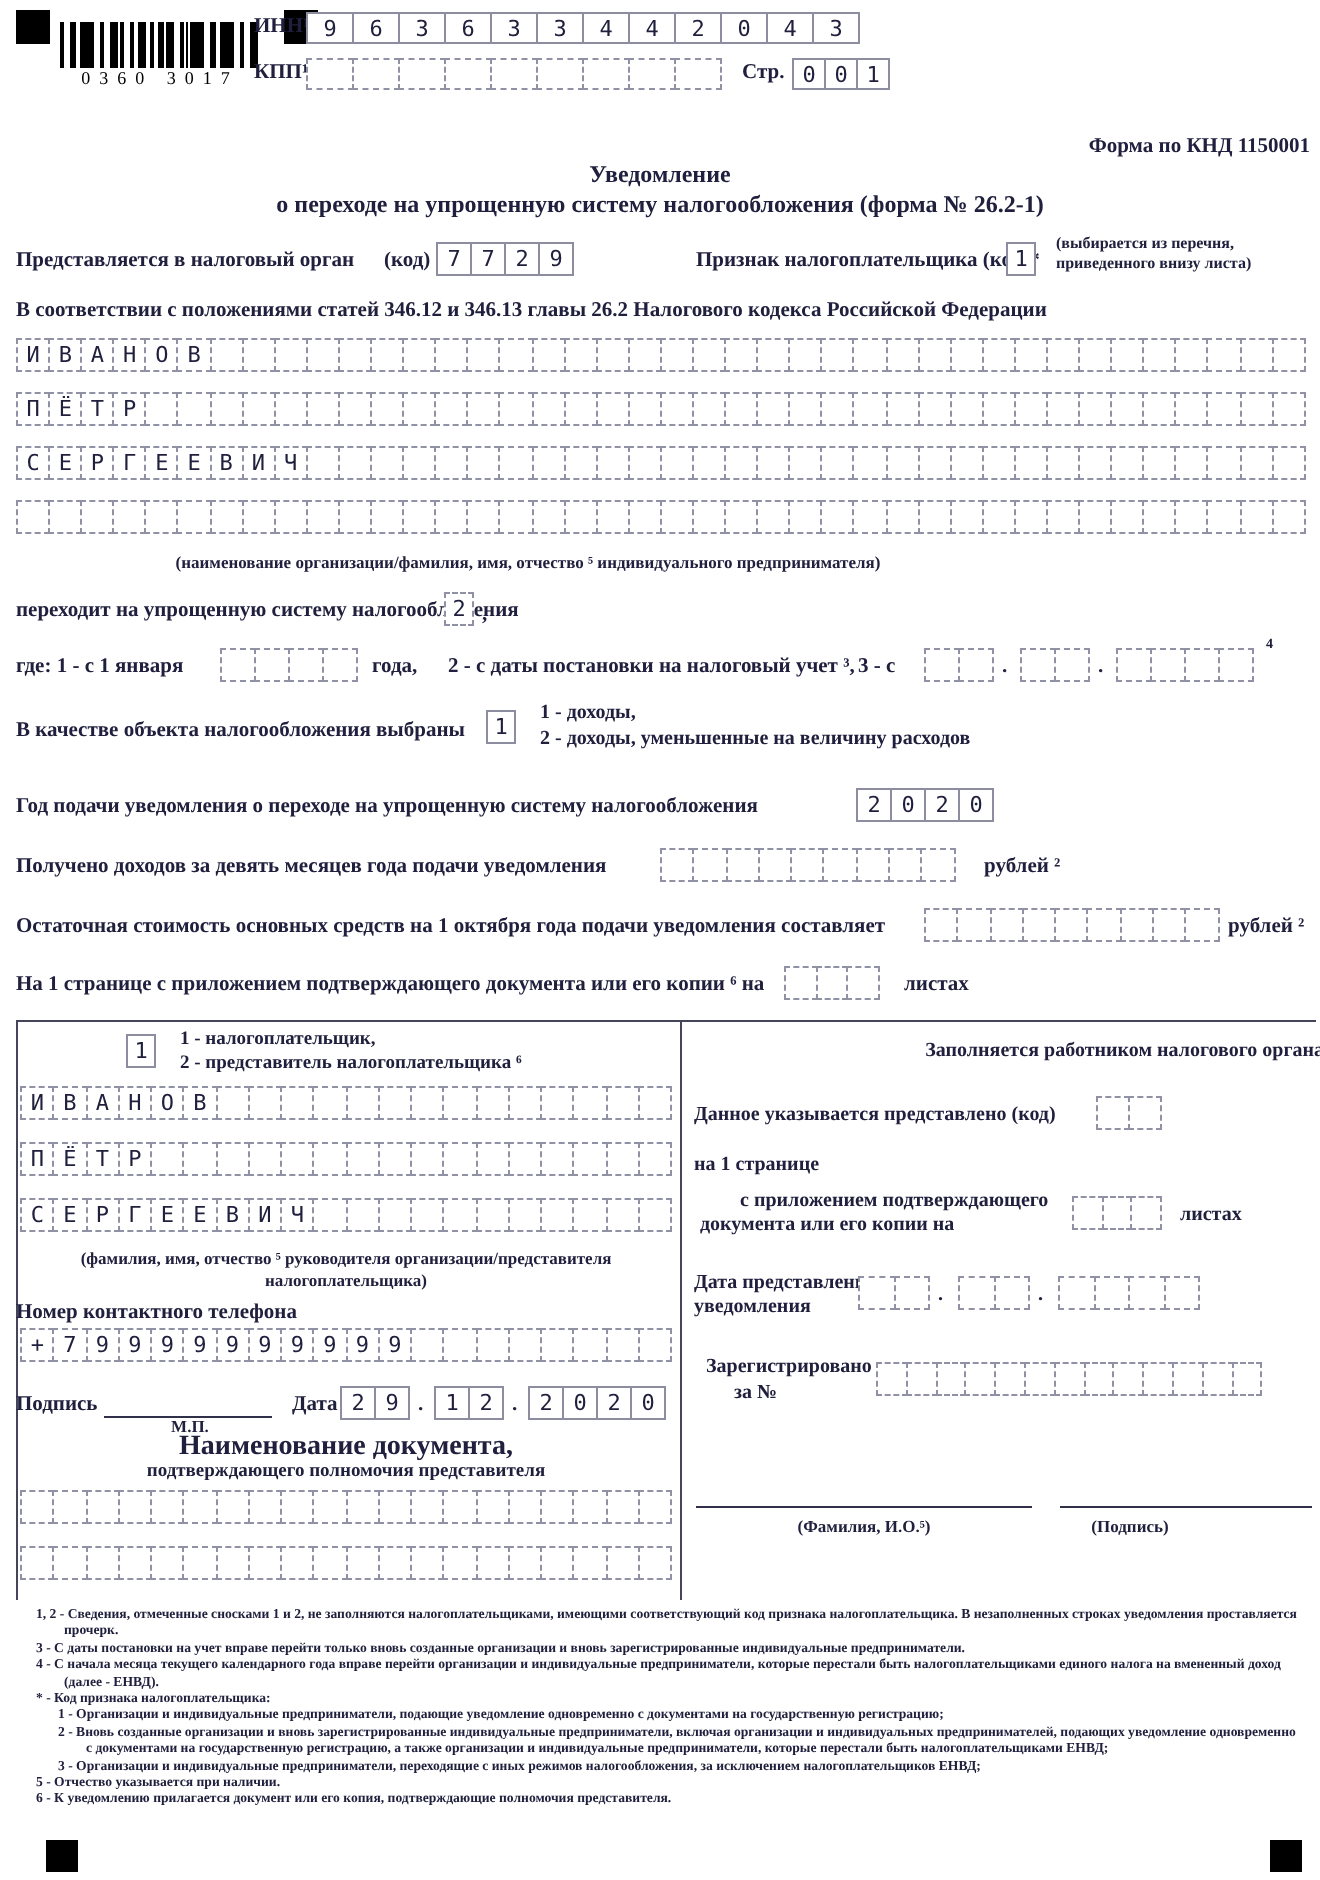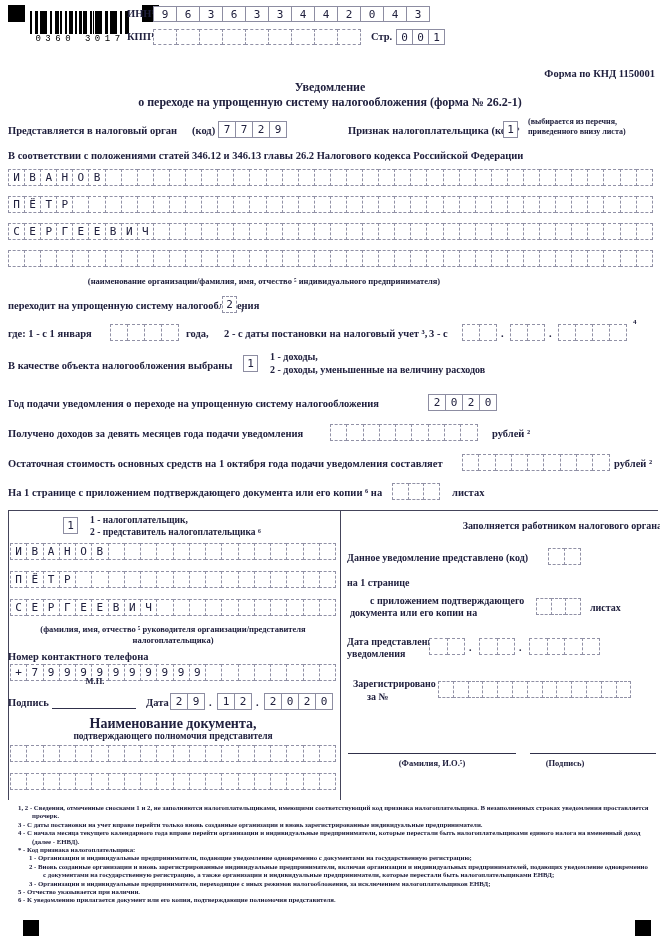--- a/index.html
+++ b/index.html
@@ -39,21 +39,21 @@
   .cg-rdate .cell{width:18.5px}
   .cg-reg .cell{width:15.8px}
   .barcode-bars {
     width:100px; height:23px;
     background:
       repeating-linear-gradient(90deg,#000 0 2px,transparent 2px 5px),
       repeating-linear-gradient(90deg,#000 0 1px,transparent 1px 7px),
       repeating-linear-gradient(90deg,transparent 0 11px,#000 11px 14px);
   }
   .barcode-digits {
-    font-family:Liberation Mono, monospace;
+    font-family:Liberation Serif, serif;
     font-size:9px; letter-spacing:4.5px; text-align:center; color:#000;
     margin-top:0px; white-space:nowrap;
   }
   .hline { border-top:1px solid #44445a; }
   .vline { border-left:1px solid #44445a; }
   .sig-underline { border-bottom:1px solid #30304a; }
   .sup4 { font-size:7px; font-weight:bold; }
   .fn { font-size:6.8px; line-height:8.4px; font-weight:bold;
         padding-left:14px; text-indent:-14px; color:#20203e; }
   .fn.sub { margin-left:11px; }
@@ -495,21 +495,21 @@
     <span class="cell">1</span>
     <span class="cell">2</span>
   </div>
 <div class="abs lbl" style="left:256px;top:697px">.</div>
 <div class="abs cellgrid solid cg-pair" style="left:264px;top:693px">
     <span class="cell">2</span>
     <span class="cell">0</span>
     <span class="cell">2</span>
     <span class="cell">0</span>
   </div>
-<div class="abs cap" style="left:80px;top:676px;width:30px">М.П.</div>
+<div class="abs cap" style="left:80px;top:708px;width:30px">М.П.</div>
 
 <div class="abs cap" style="left:8px;top:716px;width:330px;font-size:14px">Наименование документа,</div>
 <div class="abs cap" style="left:8px;top:731px;width:330px;font-size:9.5px">подтверждающего полномочия представителя</div>
 <div class="abs cellgrid cg-n20" style="left:10px;top:745px">
     <span class="cell"></span>
     <span class="cell"></span>
     <span class="cell"></span>
     <span class="cell"></span>
     <span class="cell"></span>
     <span class="cell"></span>
@@ -546,21 +546,21 @@
     <span class="cell"></span>
     <span class="cell"></span>
     <span class="cell"></span>
     <span class="cell"></span>
     <span class="cell"></span>
     <span class="cell"></span>
   </div>
 
 <div class="abs rlbl" style="left:352px;top:520px;width:310px;text-align:right">Заполняется работником налогового органа</div>
 
-<div class="abs rlbl" style="left:347px;top:552px">Данное уведомление представлено (код)</div>
+<div class="abs rlbl" style="left:347px;top:552px">Данное указывается представлено (код)</div>
 <div class="abs cellgrid cg-prov" style="left:548px;top:548px">
     <span class="cell"></span>
     <span class="cell"></span>
   </div>
 
 <div class="abs rlbl" style="left:347px;top:577px">на 1 странице</div>
 
 <div class="abs rlbl" style="left:370px;top:595px;width:158px;">с приложением подтверждающего</div>
 <div class="abs rlbl" style="left:350px;top:607px;width:158px;">документа или его копии на</div>
 <div class="abs cellgrid cg-rsheets" style="left:536px;top:598px">

